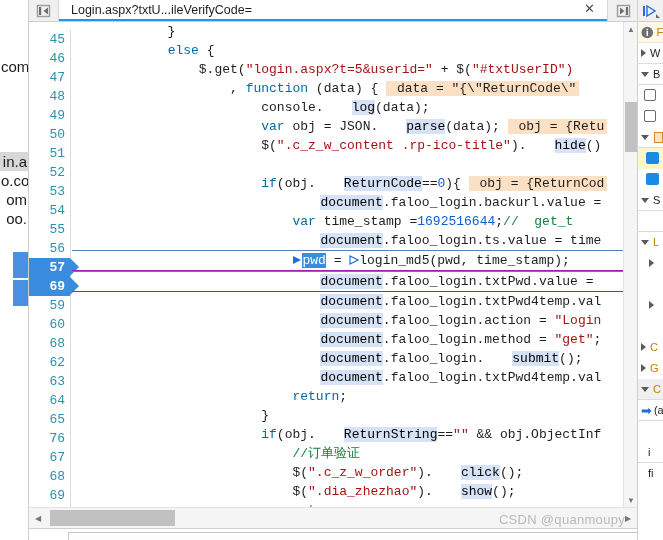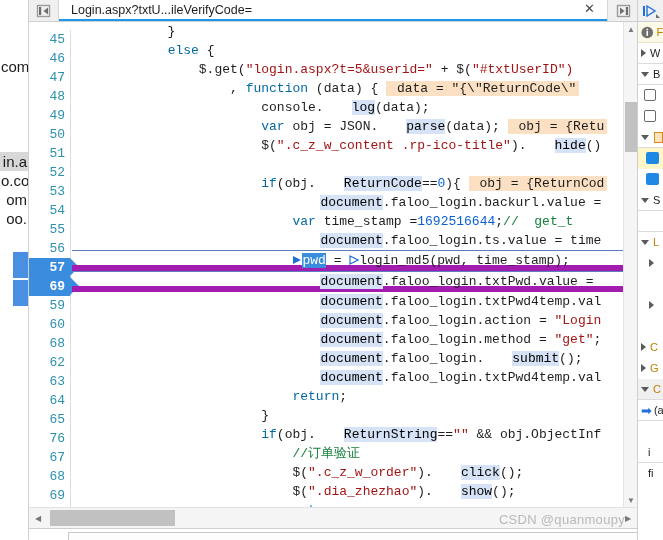--- a/index.html
+++ b/index.html
@@ -122,21 +122,21 @@
     font-size: 13px;
   }
   .cline {
     height: 19px; line-height: 19px;
     white-space: pre;
     position: relative;
     padding-left: 2px;
   }
   .cline.hlrow {
     border-top: 1px solid #5b7fbe;
-    border-bottom: 6px solid #a21caf;
+    border-bottom: 1px solid #a21caf;
     height: 21px; line-height: 19px;
   }
   .str  { color: #a31515; }
   .ctrl { color: #0369a1; }
   .num  { color: #0b60d0; }
   .cmt  { color: #15803d; }
   .pln  { color: #1e1e1e; }
   .ref  { background: #d6e3f7; margin-left: 28px; }
   .hi   { background: #3a8dde; color:#ffffff; }
   .tip {

